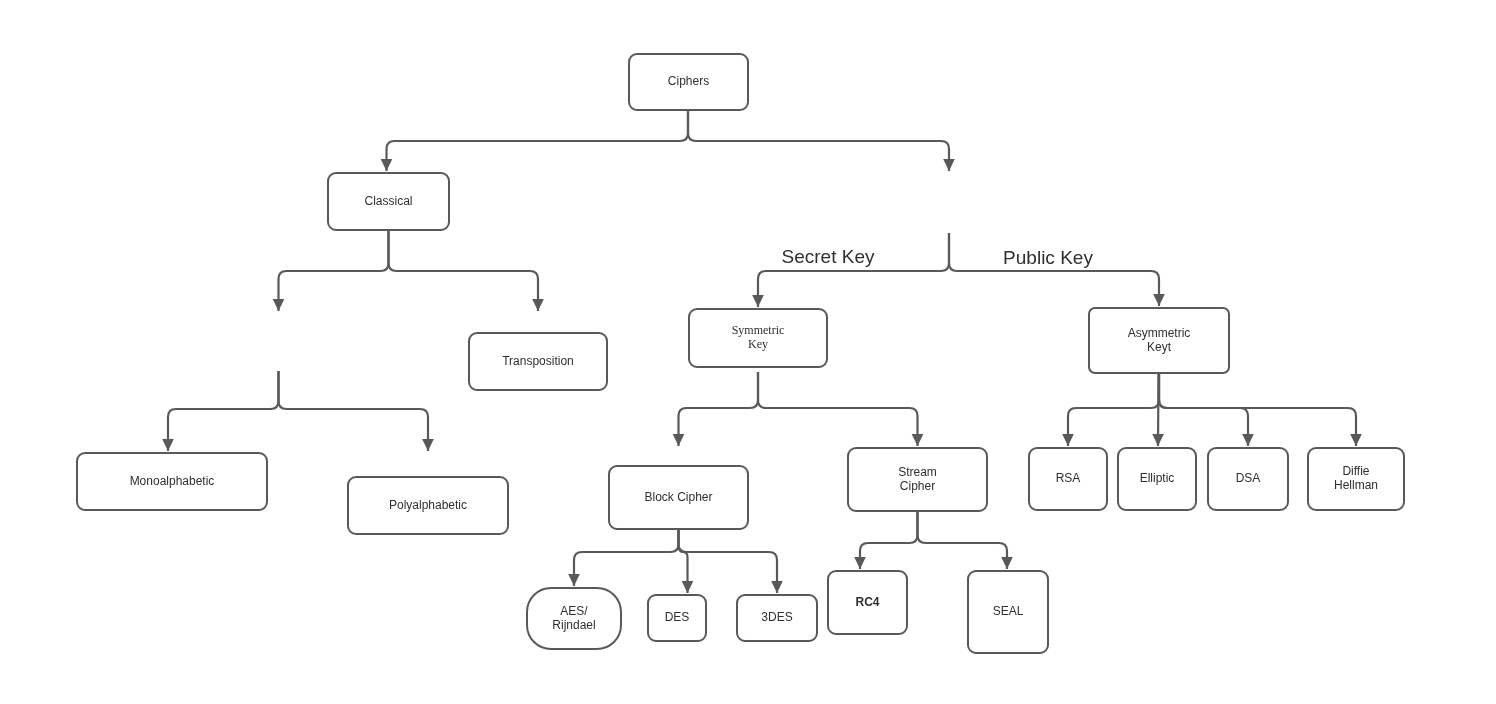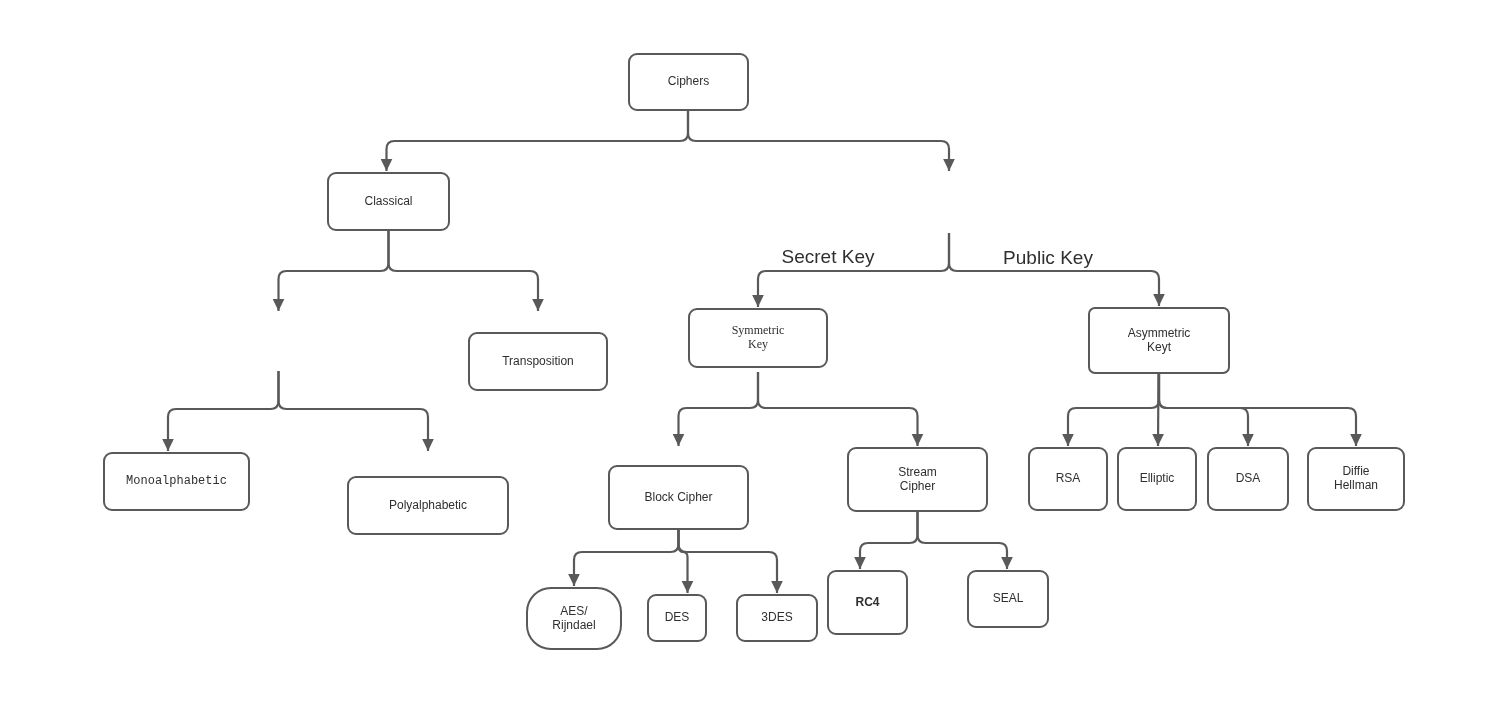--- a/index.html
+++ b/index.html
@@ -70,30 +70,30 @@
   <div class="edge-label" style="left:828px;top:257px;">Secret Key</div>
   <div class="edge-label" style="left:1048px;top:258px;">Public Key</div>
 
   <div class="node" style="left:628px;top:53px;width:121px;height:58px;">Ciphers</div>
   <div class="node" style="left:327px;top:172px;width:123px;height:59px;">Classical</div>
   <div class="node" style="left:468px;top:332px;width:140px;height:59px;">Transposition</div>
   <div class="node" style="left:688px;top:308px;width:140px;height:60px;font-family:Liberation Serif, serif;">Symmetric
 Key</div>
   <div class="node" style="left:1088px;top:307px;width:142px;height:67px;border-radius:7px;">Asymmetric
 Keyt</div>
-  <div class="node" style="left:103px;top:452px;width:147px;height:59px;font-family:Liberation Mono, monospace;">Monoalphabetic</div>
+  <div class="node" style="left:76px;top:452px;width:192px;height:59px;">Monoalphabetic</div>
   <div class="node" style="left:347px;top:452px;width:162px;height:59px;margin-top:24px;">Polyalphabetic</div>
   <div class="node" style="left:608px;top:447px;width:141px;height:65px;margin-top:18px;">Block Cipher</div>
   <div class="node" style="left:847px;top:447px;width:141px;height:65px;">Stream
 Cipher</div>
   <div class="node" style="left:1028px;top:447px;width:80px;height:64px;">RSA</div>
   <div class="node" style="left:1117px;top:447px;width:80px;height:64px;">Elliptic</div>
   <div class="node" style="left:1207px;top:447px;width:82px;height:64px;">DSA</div>
   <div class="node" style="left:1307px;top:447px;width:98px;height:64px;">Diffie
 Hellman</div>
   <div class="node" style="left:526px;top:587px;width:96px;height:63px;border-radius:25px;">AES/
 Rijndael</div>
   <div class="node" style="left:647px;top:594px;width:60px;height:48px;">DES</div>
   <div class="node" style="left:736px;top:594px;width:82px;height:48px;">3DES</div>
   <div class="node" style="left:827px;top:570px;width:81px;height:65px;font-weight:bold;">RC4</div>
-  <div class="node" style="left:967px;top:570px;width:82px;height:58px;">SEAL</div>
+  <div class="node" style="left:967px;top:570px;width:82px;height:84px;">SEAL</div>
 
 </div>
 
 </body></html>

